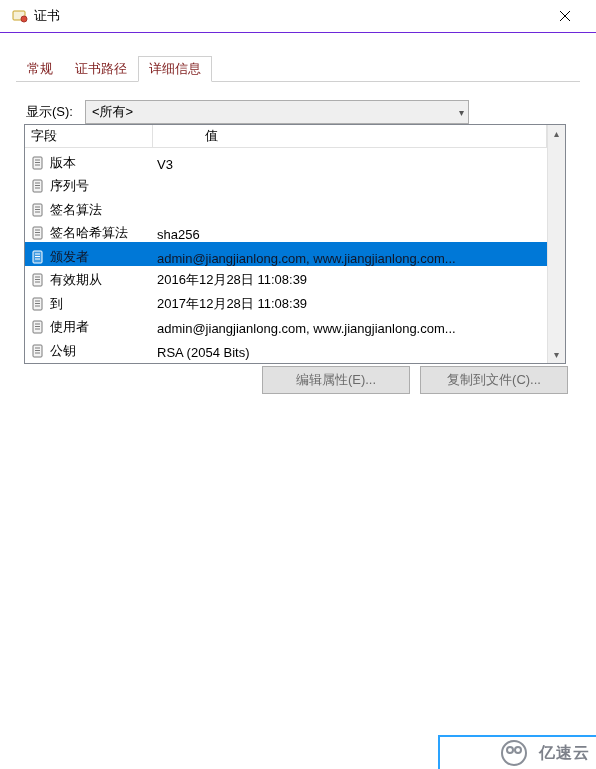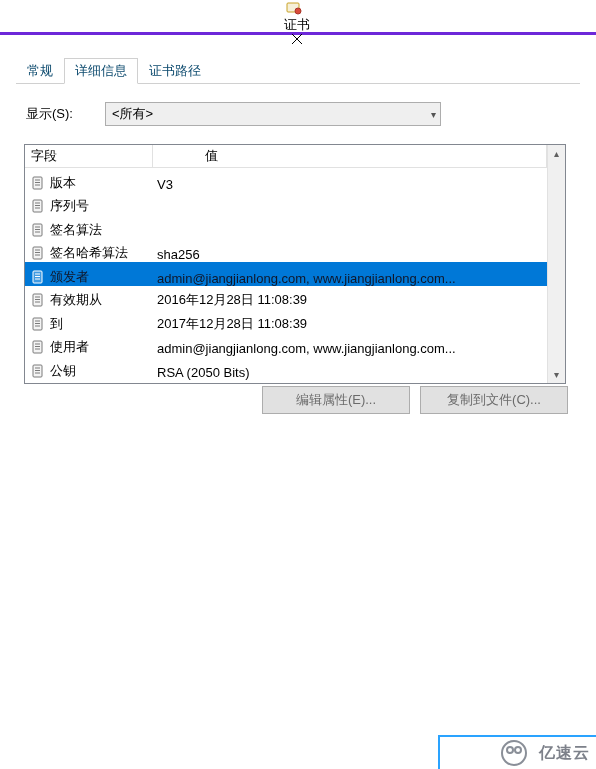--- a/index.html
+++ b/index.html
@@ -13,23 +13,22 @@
     background: #fff;
     overflow: hidden;
     position: relative;
   }
 
   
   .titlebar {
     height: 32px;
     display: flex;
     align-items: center;
-    padding: 0 8px 0 6px;
-    border-bottom: 3px solid #6d28d9;
-    flex-direction: column;
+    padding: 0 8px 0 12px;
+    border-bottom: 1px solid #6d28d9;
   }
   .titlebar .ticon {
     width: 16px; height:16px;
     margin-right: 6px;
     display: flex; align-items:center; justify-content:center;
   }
   .titlebar .title {
     flex: 1;
     font-size: 13px;
   }
@@ -44,21 +43,21 @@
   .tabrow {
     margin: 22px 16px 0 16px;
     border-bottom: 1px solid #d0d0d0;
     display: flex;
     gap: 0;
     height: 26px;
   }
   .tab {
     padding: 3px 10px 4px 10px;
     font-size: 13px;
-    color:#0c4a6e;
+    color:#7f1d1d;
     position: relative;
     top:1px;
     border:1px solid transparent;
     border-bottom:none;
   }
   .tab.active {
     background:#fff;
     border:1px solid #d0d0d0;
     border-bottom:1px solid #fff;
     border-top:1px solid #d0d0d0;
@@ -66,29 +65,28 @@
 
   
   .panel {
     margin: 0 16px;
     padding: 18px 8px 14px 8px;
   }
 
   .row-show {
     display:flex;
     align-items:center;
-    gap: 32px;
-    margin-bottom: 18px;
+    gap: 12px;
     padding-left: 2px;
   }
   .row-show label { font-size:13px; }
 
   .combo {
     position: relative;
-    width: 336px;
+    width: 384px;
     height: 24px;
     border: 1px solid #adadad;
     background:#efefef;
     display:flex;
     align-items:center;
     padding: 8px 6px;
     box-sizing: border-box;
   }
   .combo .chev {
     position:absolute; right:4px; top:50%; transform:translateY(-50%);
@@ -246,22 +244,22 @@
   <div class="winbtn">
     <svg width="10" height="10" viewBox="0 0 10 10">
       <line x1="0" y1="0" x2="10" y2="10" stroke="#000" stroke-width="1"></line>
       <line x1="10" y1="0" x2="0" y2="10" stroke="#000" stroke-width="1"></line>
     </svg>
   </div>
 </div>
 
 <div class="tabrow">
   <div class="tab">常规</div>
+  <div class="tab">证书路径</div>
   <div class="tab active">详细信息</div>
-  <div class="tab">证书路径</div>
 </div>
 
 <div class="panel">
 
   <div class="row-show">
     <label>显示(S):</label>
     <div class="combo">
       <span>&lt;所有&gt;</span>
       <span class="chev">▾</span>
     </div>
@@ -389,21 +387,21 @@
               <span class="ficon">
                 <svg width="14" height="14" viewBox="0 0 14 14">
                   <rect x="2" y="1" width="9" height="12" rx="1" fill="#f4f4f4" stroke="#7a7a7a"></rect>
                   <line x1="4" y1="4" x2="9" y2="4" stroke="#7a7a7a"></line>
                   <line x1="4" y1="6.5" x2="9" y2="6.5" stroke="#7a7a7a"></line>
                   <line x1="4" y1="9" x2="9" y2="9" stroke="#7a7a7a"></line>
                 </svg>
               </span>
               <span>公钥</span>
             </div>
-            <div class="col-v">RSA (2050 Bits)</div>
+            <div class="col-v">RSA (2054 Bits)</div>
           </div>
         </div>
     </div>
     <div class="scrollbar">
       <div class="scroll-btn">▴</div>
       <div class="scroll-btn bot">▾</div>
     </div>
   </div>
 
 

